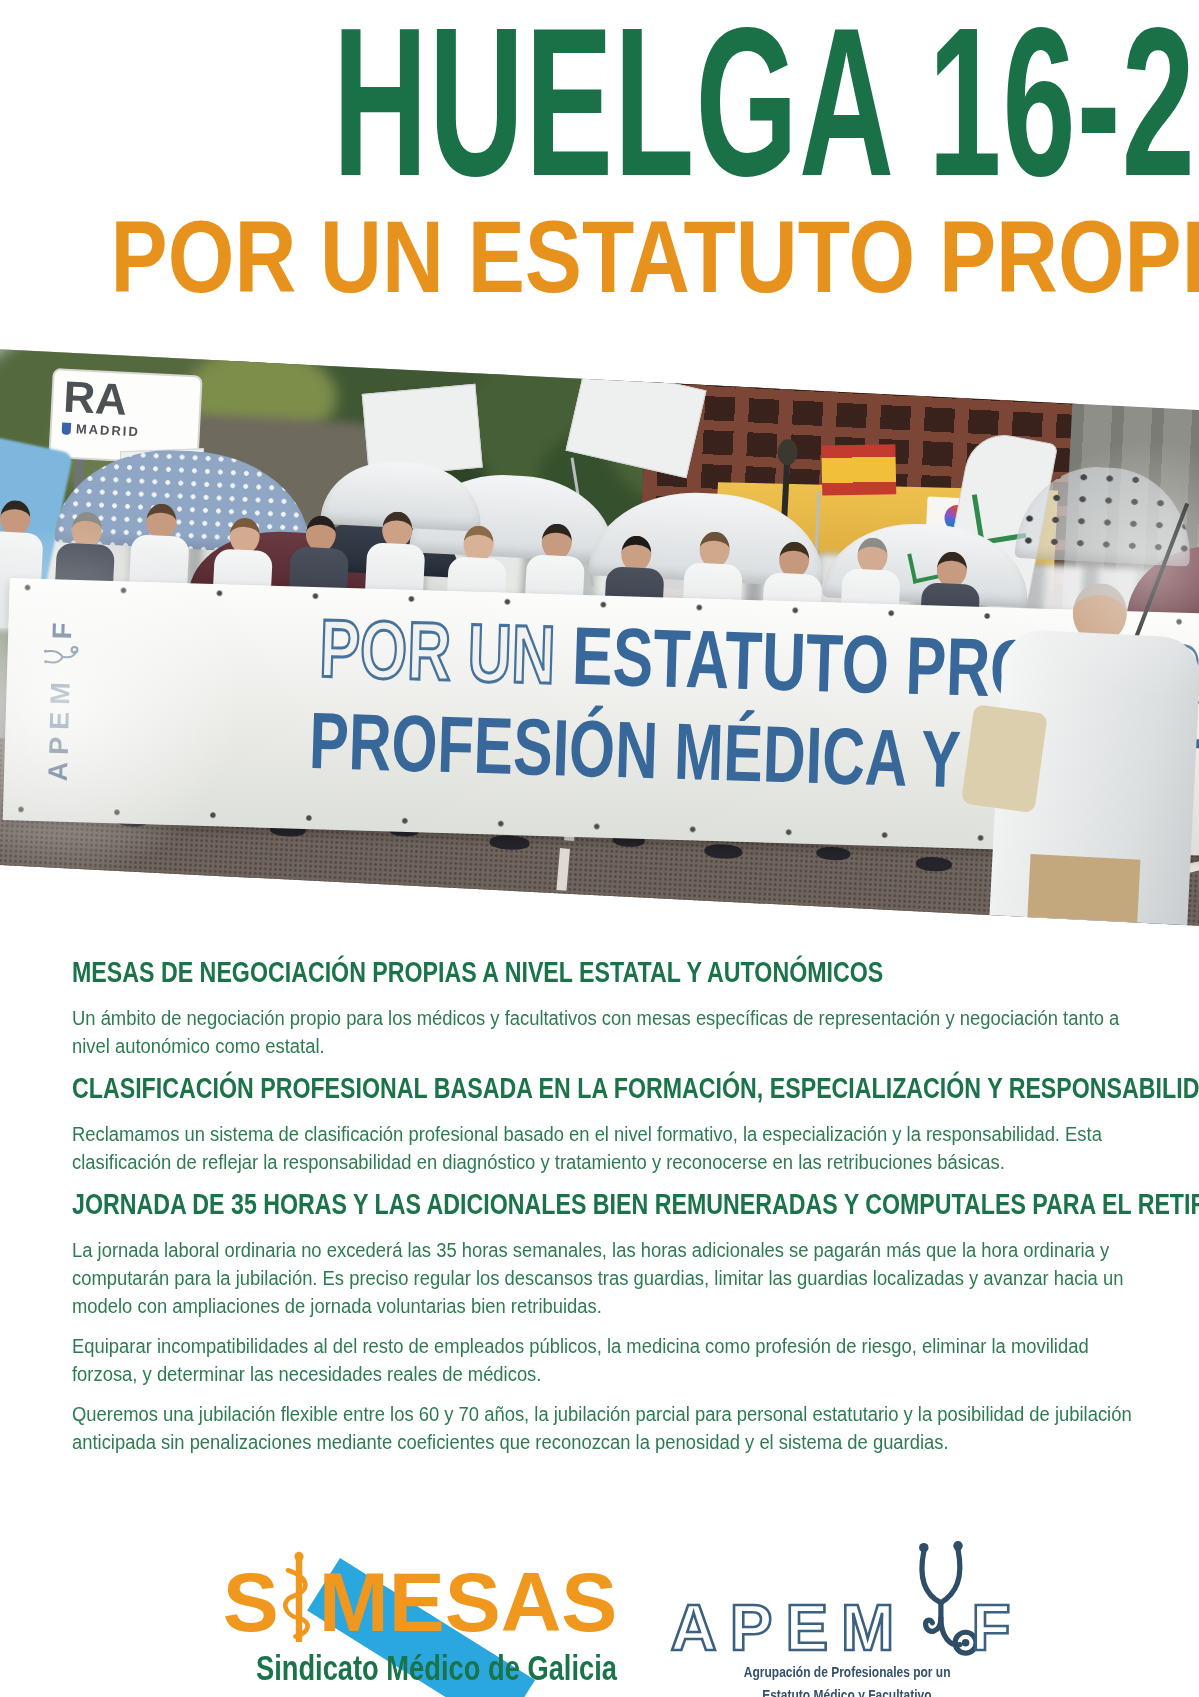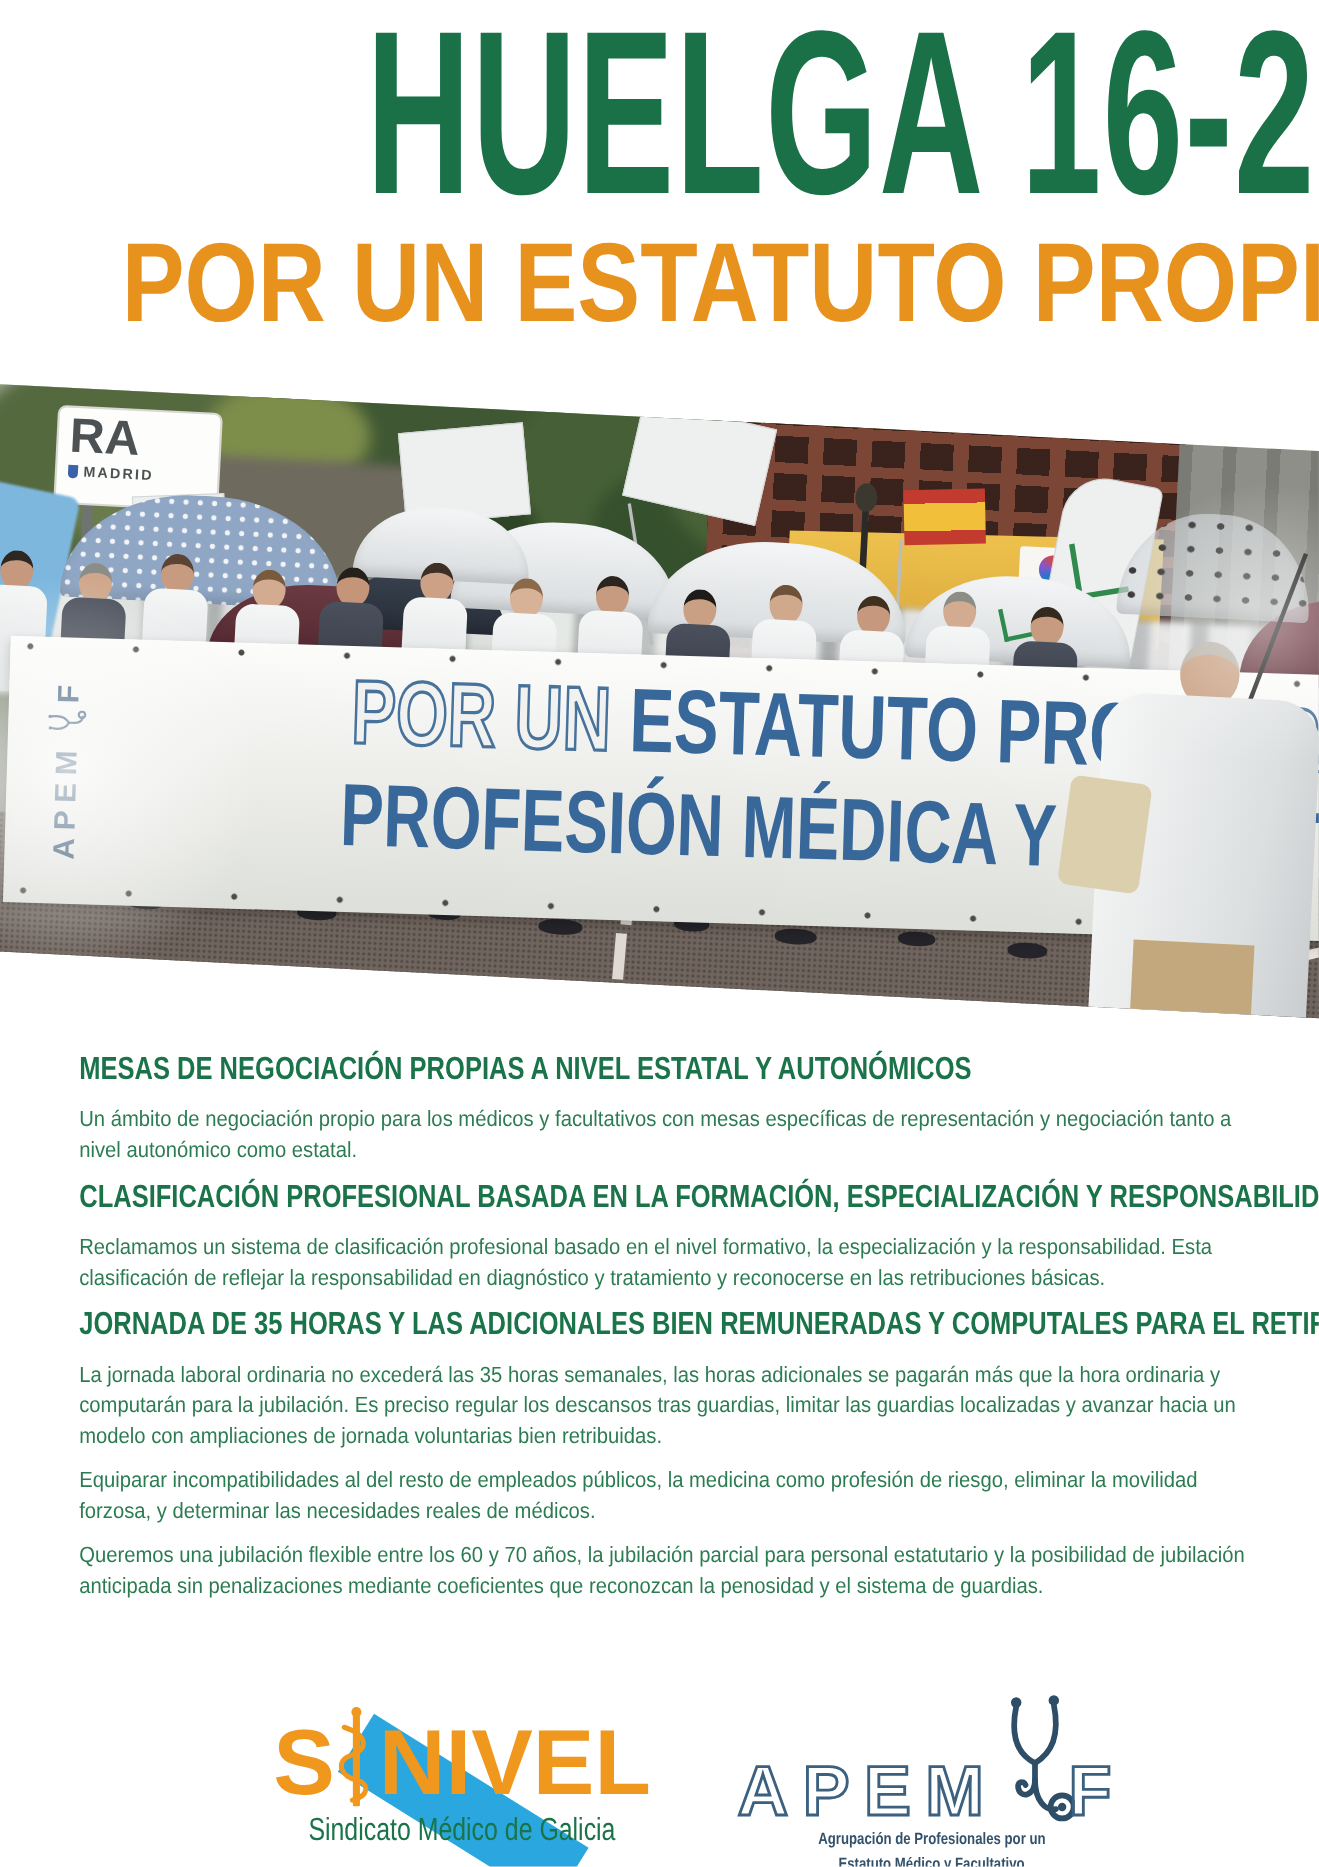--- a/index.html
+++ b/index.html
@@ -52,21 +52,21 @@
   .sec-h{color:#1b7449;font-weight:700;font-size:29px;line-height:32px;margin:0 0 16px 0;}
   .sec-h .cx{transform:scaleX(.8);transform-origin:left center;}
   .sec-p{color:#2c7c52;font-size:20px;line-height:28px;margin:0 0 12px 0;}
   .sec-p .pin{display:block;width:1170px;transform:scaleX(.92);transform-origin:left top;}
   
   .simega{left:205px;top:1550px;width:430px;text-align:center;z-index:20;}
   .simega .band{position:absolute;left:135px;top:8px;width:230px;height:62px;background:#2aa7de;
                 transform:rotate(32deg);transform-origin:left top;z-index:0;}
   .simega .word{position:relative;z-index:1;color:#f0971e;font-weight:700;font-size:84px;line-height:1;
                 display:flex;align-items:flex-end;justify-content:center;}
-  .simega .tag{position:relative;z-index:1;margin-top:4px;color:#1b7449;font-weight:400;font-size:29px;}
+  .simega .tag{position:relative;z-index:1;margin-top:4px;color:#1b7449;font-weight:700;font-size:35px;}
   .simega .tag .cx{transform:scaleX(.78);}
   .apemyf{left:612px;top:1538px;width:470px;text-align:center;z-index:20;}
   .apemyf .word{display:flex;align-items:flex-end;justify-content:center;font-size:64px;line-height:1;
                 font-weight:700;letter-spacing:13px;color:rgba(255,255,255,0);-webkit-text-stroke:2.6px #3c6180;}
   .apemyf .tag{color:#33516b;font-weight:700;font-size:15px;line-height:1.55;}
   .apemyf .tag .cx{transform:scaleX(.8);}
 </style>
 </head>
 <body>
 
@@ -277,21 +277,21 @@
 
   <div class="abs simega">
     <div class="band"></div>
     <div class="word">
       <span>S</span>
       <svg width="36" height="92" viewBox="0 0 36 100" fill="none" stroke="#f0971e" stroke-linecap="round" style="margin:0 2px 2px 2px;">
         <circle cx="18" cy="7" r="5" fill="#f0971e" stroke="none"></circle>
         <line x1="18" y1="10" x2="18" y2="98" stroke-width="7"></line>
         <path d="M6 22 C30 30 30 44 12 50 C-4 56 4 72 18 74 C32 78 30 90 14 94" stroke-width="5"></path>
       </svg>
-      <span>NIVEL</span>
+      <span>MESAS</span>
     </div>
     <div class="tag"><span class="cx">Sindicato Médico de Galicia</span></div>
   </div>
 
   <div class="abs apemyf">
     <div class="word">
       <span>APEM</span>
       <svg width="76" height="122" viewBox="0 0 80 124" fill="none" stroke="#2e4d66" stroke-width="5.5" stroke-linecap="round" style="margin:0 -6px;">
         <circle cx="24" cy="8" r="5" fill="#2e4d66" stroke="none"></circle>
           <circle cx="60" cy="6" r="5" fill="#2e4d66" stroke="none"></circle>

